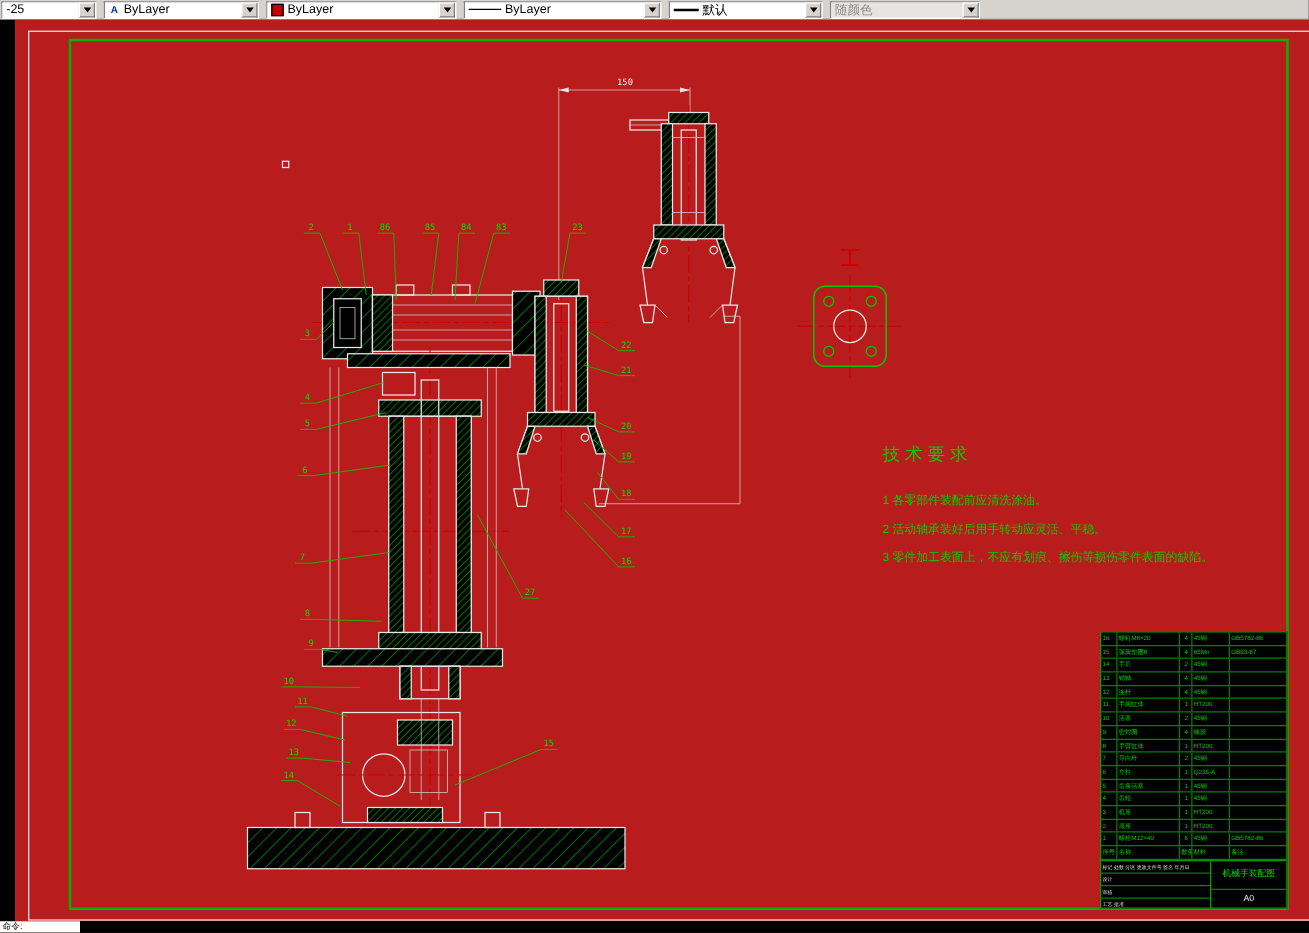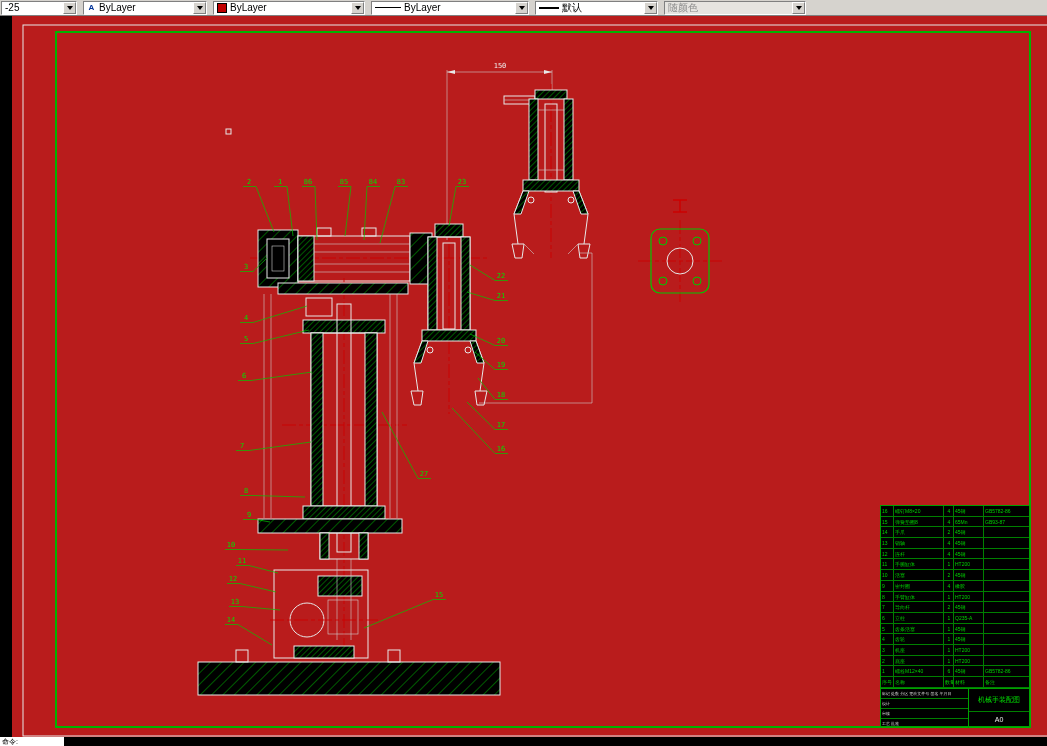--- a/index.html
+++ b/index.html
@@ -93,21 +93,21 @@
       </span>
     <span class="cbtn"></span>
   </div>
   <div class="combo" style="width:123px">
     <span class="cfield">
         <span class="linesample lw"></span>
       <span class="ctext">默认</span>
       </span>
     <span class="cbtn"></span>
   </div>
-  <div class="combo disabled" style="width:142px">
+  <div class="combo disabled" style="width:120px">
     <span class="cfield">
         <span class="ctext">随颜色</span>
       </span>
     <span class="cbtn"></span>
   </div>
 </div>
 
 <div class="canvas">
   <svg id="cad-svg" width="1047" height="721" viewBox="0 16 1047 721">
     <defs>
@@ -330,20 +330,28 @@
       <line x1="213" y1="624.5" x2="226" y2="624.5" class="gl"></line>
       <line x1="226" y1="624.5" x2="260" y2="645" class="gl"></line>
       <text x="427" y="597" text-anchor="middle" class="co">15</text>
       <line x1="421" y1="599.5" x2="434" y2="599.5" class="gl"></line>
       <line x1="421" y1="599.5" x2="352" y2="628" class="gl"></line>
       <text x="412" y="476" text-anchor="middle" class="co">27</text>
       <line x1="406" y1="478.5" x2="419" y2="478.5" class="gl"></line>
       <line x1="406" y1="478.5" x2="370" y2="412" class="gl"></line>
     </svg>
 
+  <div class="tech">
+    <div class="tech-title">技术要求</div>
+    <div id="tech-items">
+        <div class="tr-item">1  各零部件装配前应清洗涂油。</div>
+        <div class="tr-item">2  活动轴承装好后用手转动应灵活、平稳。</div>
+        <div class="tr-item">3  零件加工表面上，不应有划痕、擦伤等损伤零件表面的缺陷。</div>
+      </div>
+  </div>
 
   <div class="bom">
     <div id="bom-rows">
         <div class="bom-row">
           <span class="bom-cell c0">16</span>
           <span class="bom-cell c1">螺钉M8×20</span>
           <span class="bom-cell c2">4</span>
           <span class="bom-cell c3">45钢</span>
           <span class="bom-cell c4">GB5782-86</span>
         </div>

